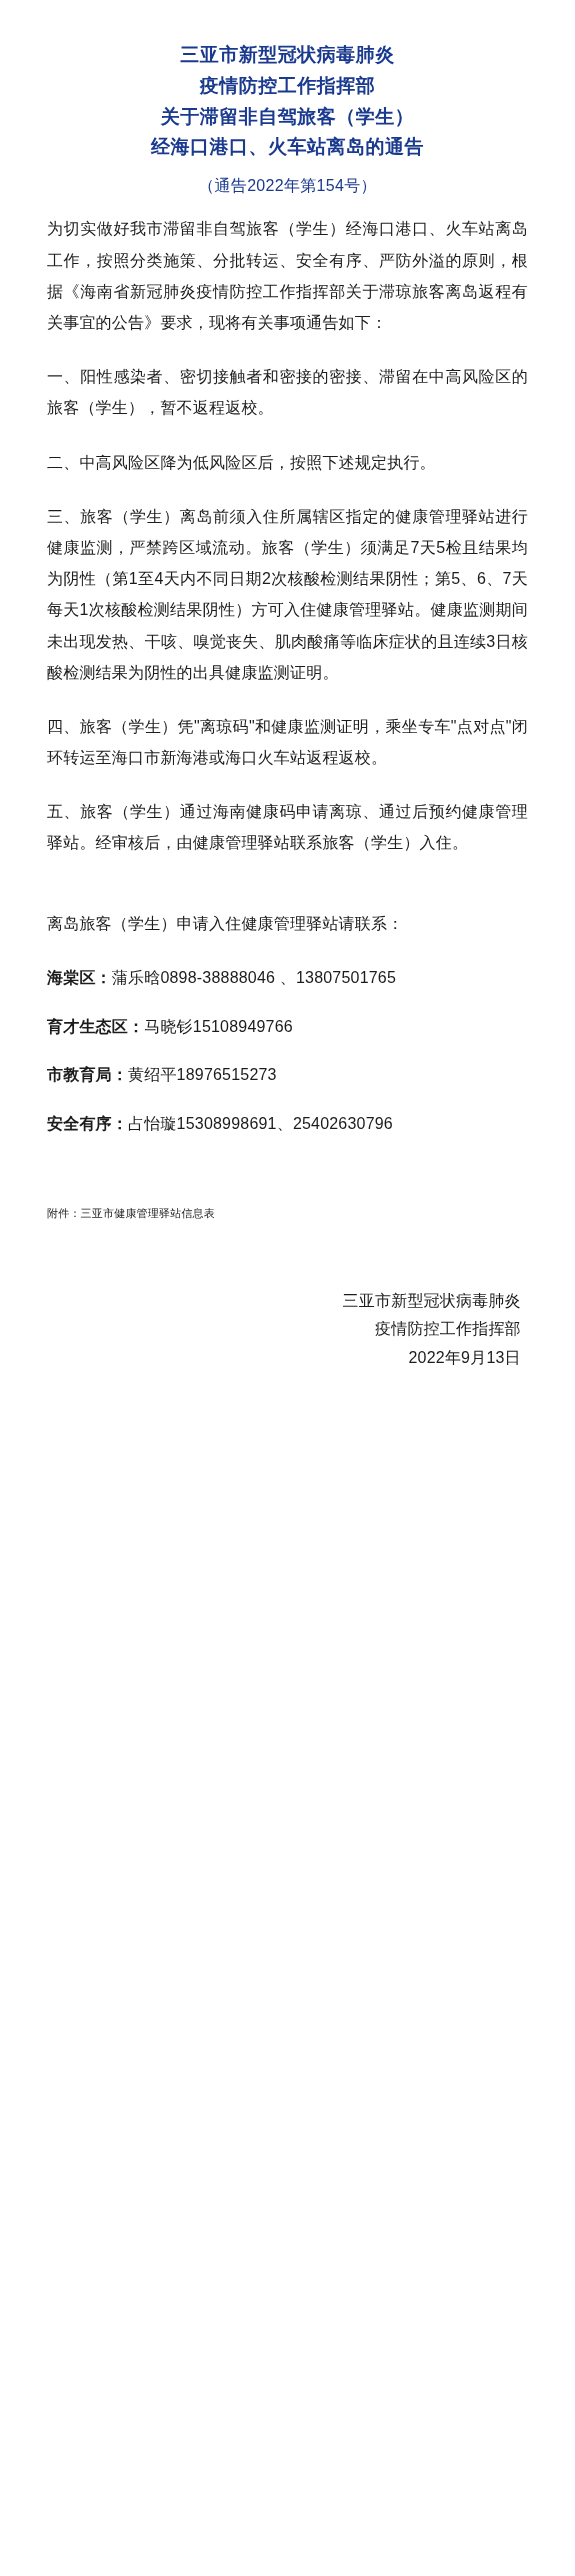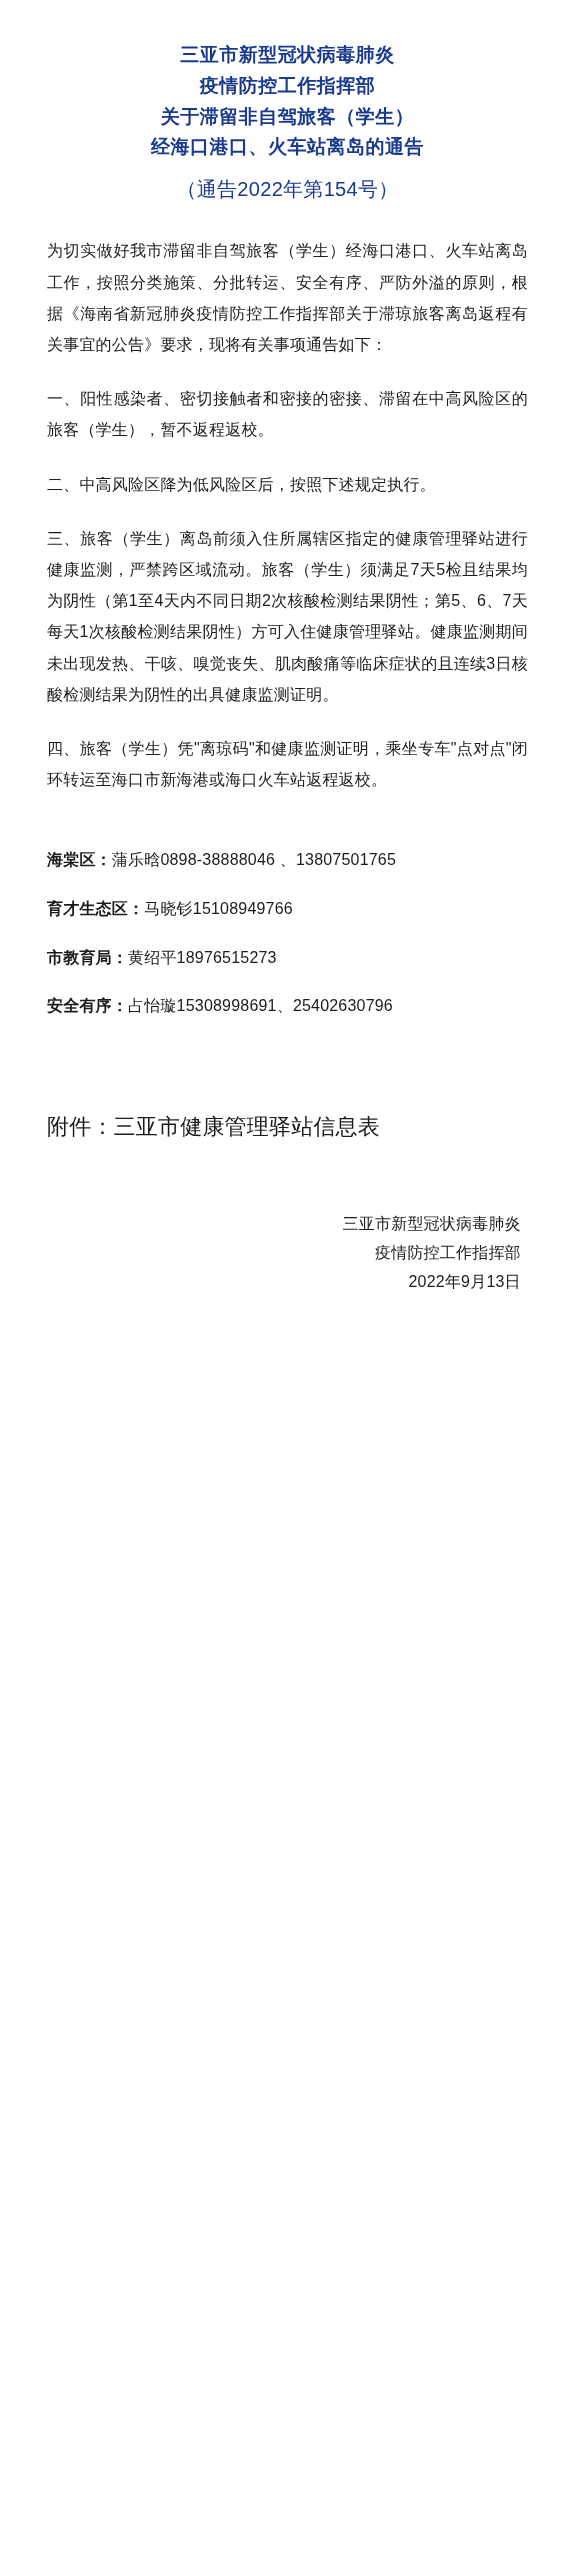--- a/index.html
+++ b/index.html
@@ -26,26 +26,26 @@
     font-size: 19px;
     line-height: 1.62;
     letter-spacing: 0.5px;
   }
   .doc-title div {
     white-space: nowrap;
   }
   .doc-number {
     text-align: center;
     color: #1a3a8f;
-    font-size: 20px;
+    font-size: 16px;
     margin-top: 13.4px;
     letter-spacing: 0.3px;
   }
   .body-block {
-    margin-top: 32px;
+    margin-top: 16px;
   }
   p.para {
     color: #1c1c1c;
     font-size: 16px;
     line-height: 1.95;
     margin: 0 0 23px 0;
     text-align: justify;
     text-justify: inter-ideograph;
     letter-spacing: 0.2px;
   }
@@ -56,23 +56,23 @@
     color: #1c1c1c;
     font-size: 16px;
     line-height: 1.95;
     margin: 0 0 17.5px 0;
     letter-spacing: 0.2px;
   }
   p.contact .lbl {
     font-weight: bold;
   }
   .attach {
-    margin-top: 84px;
+    margin-top: 64px;
     color: #1c1c1c;
-    font-size: 22px;
+    font-size: 11px;
     line-height: 1.95;
     letter-spacing: 0.2px;
   }
   .signature {
     margin-top: 62px;
     text-align: right;
     color: #1c1c1c;
     font-size: 16px;
     line-height: 1.8;
     letter-spacing: 0.2px;
@@ -95,23 +95,25 @@
   </div>
 
   <div class="doc-number">（通告2022年第154号）</div>
 
   <div class="body-block">
     <p class="para">为切实做好我市滞留非自驾旅客（学生）经海口港口、火车站离岛工作，按照分类施策、分批转运、安全有序、严防外溢的原则，根据《海南省新冠肺炎疫情防控工作指挥部关于滞琼旅客离岛返程有关事宜的公告》要求，现将有关事项通告如下：</p>
     <p class="para">一、阳性感染者、密切接触者和密接的密接、滞留在中高风险区的旅客（学生），暂不返程返校。</p>
     <p class="para">二、中高风险区降为低风险区后，按照下述规定执行。</p>
     <p class="para">三、旅客（学生）离岛前须入住所属辖区指定的健康管理驿站进行健康监测，严禁跨区域流动。旅客（学生）须满足7天5检且结果均为阴性（第1至4天内不同日期2次核酸检测结果阴性；第5、6、7天每天1次核酸检测结果阴性）方可入住健康管理驿站。健康监测期间未出现发热、干咳、嗅觉丧失、肌肉酸痛等临床症状的且连续3日核酸检测结果为阴性的出具健康监测证明。</p>
     <p class="para">四、旅客（学生）凭"离琼码"和健康监测证明，乘坐专车"点对点"闭环转运至海口市新海港或海口火车站返程返校。</p>
+    <p class="para">五、旅客（学生）通过海南健康码申请离琼、通过后预约健康管理驿站。经审核后，由健康管理驿站联系旅客（学生）入住。</p>
   </div>
 
   <div class="contact-intro">
+    <p class="para">离岛旅客（学生）申请入住健康管理驿站请联系：</p>
 
     <p class="contact">
       <span class="lbl">海棠区：</span><span>蒲乐晗0898-38888046 、13807501765</span>
     </p>
     <p class="contact">
       <span class="lbl">育才生态区：</span><span>马晓钐15108949766</span>
     </p>
     <p class="contact">
       <span class="lbl">市教育局：</span><span>黄绍平18976515273</span>
     </p>

